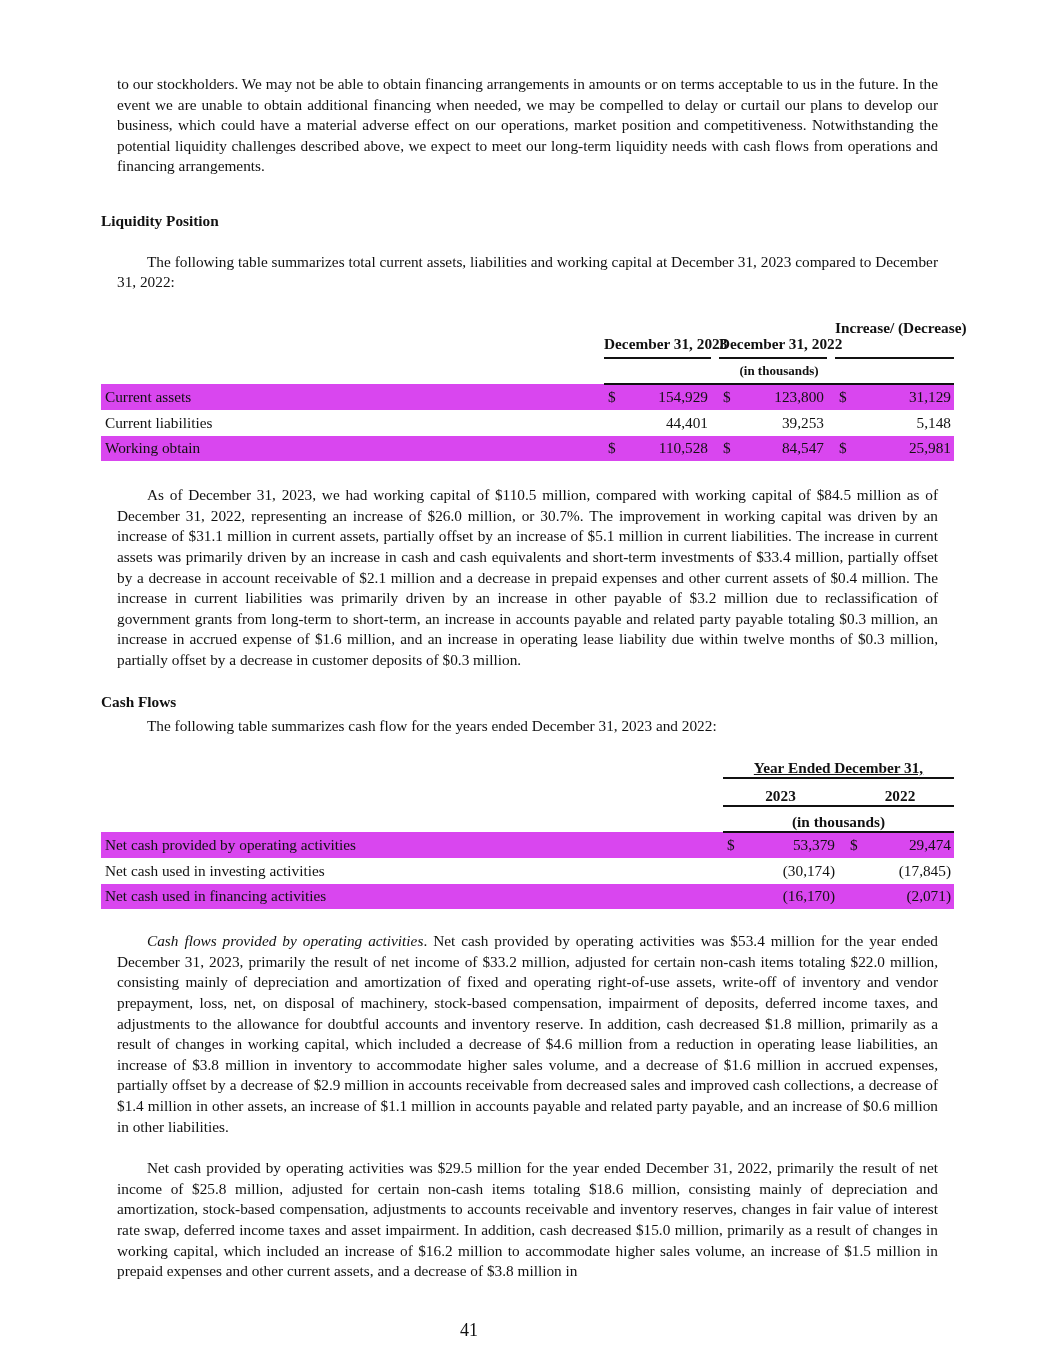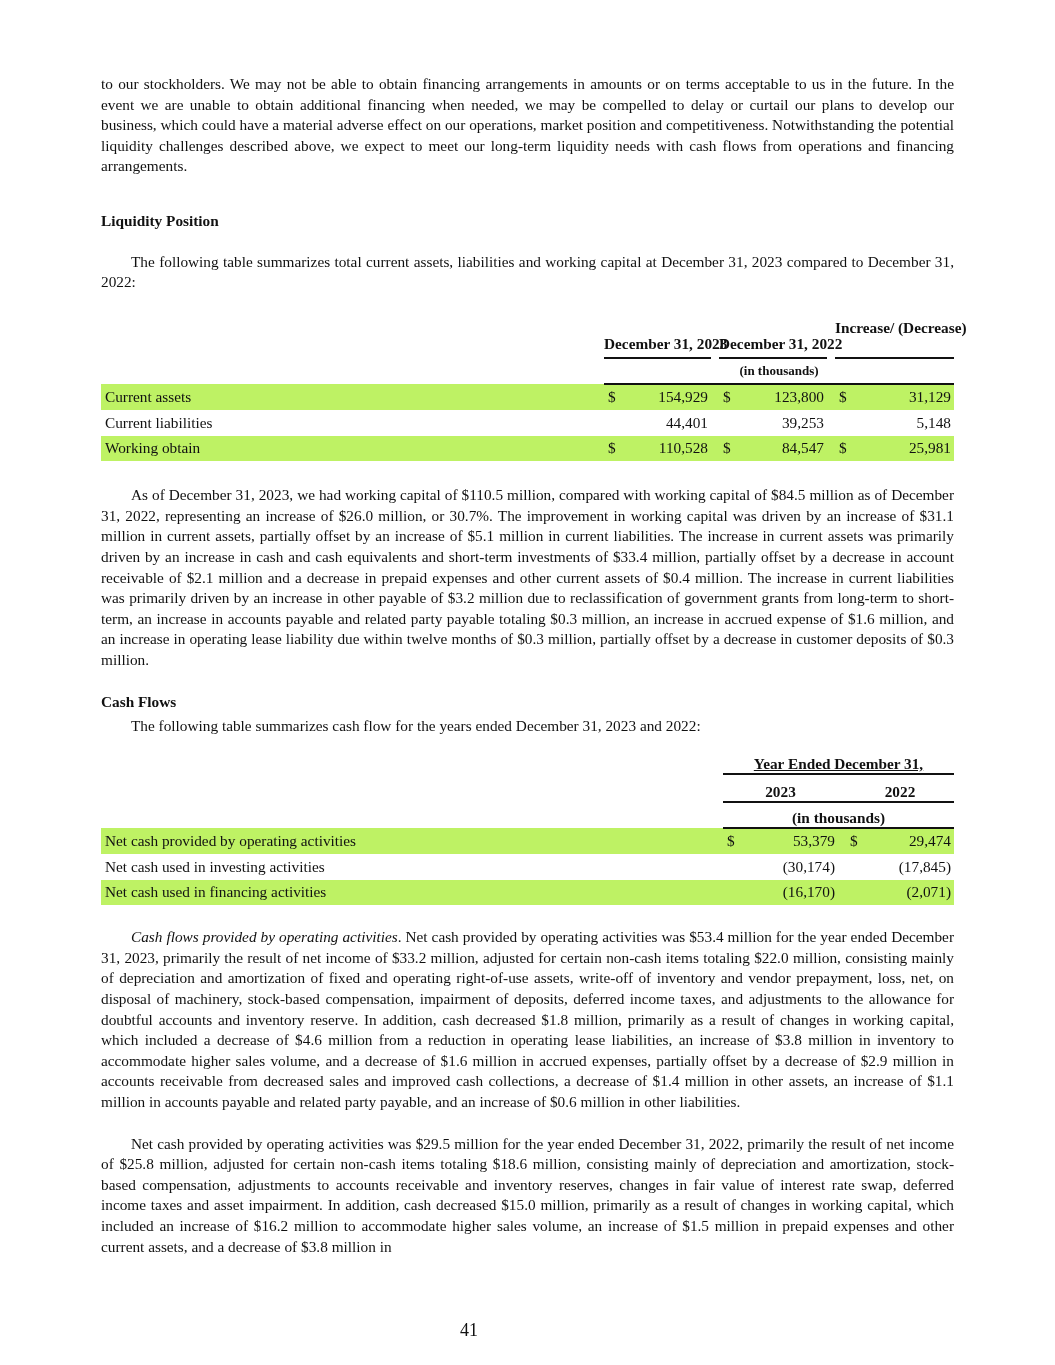--- a/index.html
+++ b/index.html
@@ -4,35 +4,35 @@
 <style>
   html, body { margin: 0; padding: 0; background: #ffffff; }
   body {
     width: 1055px; height: 1365px; position: relative; overflow: hidden;
     font-family: "Liberation Serif", "DejaVu Serif", serif;
     color: #111111;
     font-size: 15.3px;
     line-height: 20.6px;
   }
   .page { position: absolute; left: 101px; top: 74px; width: 853px; }
-  p { margin: 0; text-align: justify; }
+  p { margin: 16px; text-align: justify; }
   .indent { text-indent: 30px; }
   .heading { font-weight: bold; margin: 0; }
   .italic { font-style: italic; }
 
   table.fin { border-collapse: collapse; width: 853px; table-layout: fixed; }
   table.fin td { padding: 0; height: 25.5px; vertical-align: middle; white-space: nowrap; }
   .lbl { padding-left: 4px !important; }
   .dol { text-align: left; padding-left: 4px !important; }
   .num { text-align: right; padding-right: 3px !important; }
   .hdr { font-weight: bold; text-align: center; line-height: 18px; vertical-align: bottom !important; }
   .sub { font-weight: bold; text-align: center; font-size: 13px; }
   .ul { border-bottom: 2px solid #111; }
   .gap { width: 8px; }
-  tr.shade td.s { background: #bef264; }
+  tr.shade td.s { background: #d946ef; }
 
   .pagenum { position: absolute; left: 0; width: 938px; top: 1320px; text-align: center; font-size: 18px; }
 </style>
 </head>
 <body>
 
 <div class="page">
 
   <p style="margin-top:0;">to our stockholders. We may not be able to obtain financing arrangements in amounts or on terms acceptable to us in the future. In the event we are unable to obtain additional financing when needed, we may be compelled to delay or curtail our plans to develop our business, which could have a material adverse effect on our operations, market position and competitiveness. Notwithstanding the potential liquidity challenges described above, we expect to meet our long-term liquidity needs with cash flows from operations and financing arrangements.</p>
 

